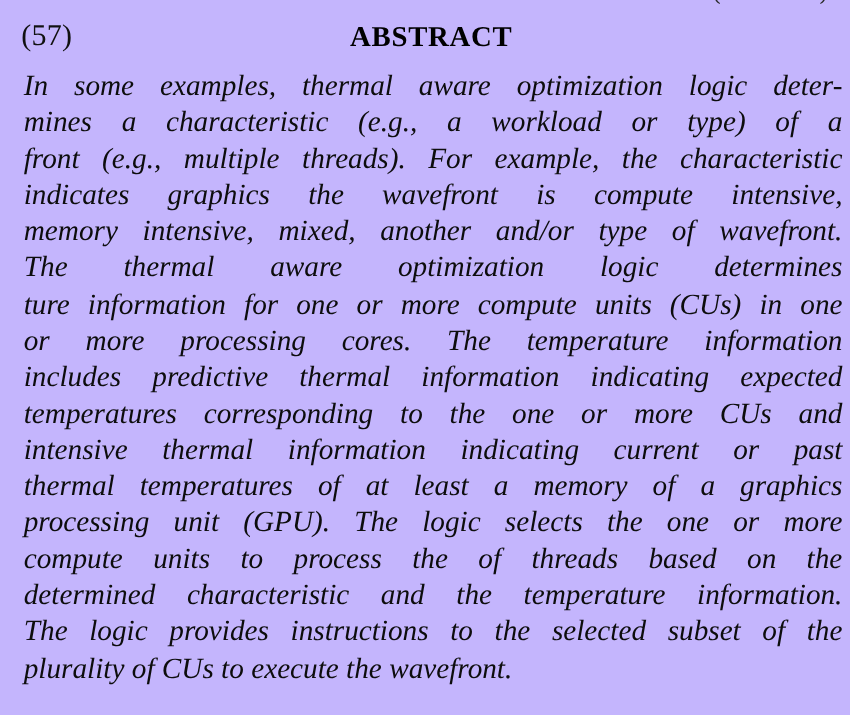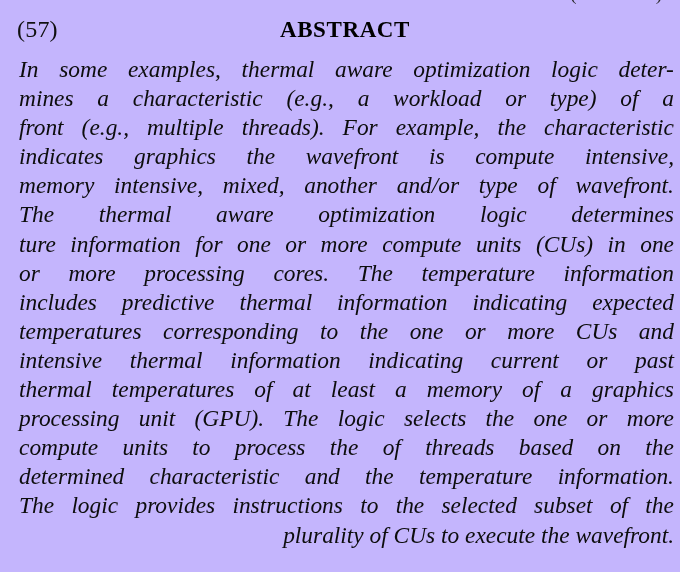--- a/index.html
+++ b/index.html
@@ -95,21 +95,21 @@
     justify-content: space-between;
     white-space: nowrap;
   }
   .abstract-line.justify > span {
     display: inline-block;
     white-space: pre;
   }
 
   .abstract-line.last {
     display: block;
-    text-align: right;
+    text-align: left;
   }
 </style>
 </head>
 <body>
 
 <div class="page">
 
   <div class="clipped-continued">(Continued)</div>
 
   <div class="heading-row">

